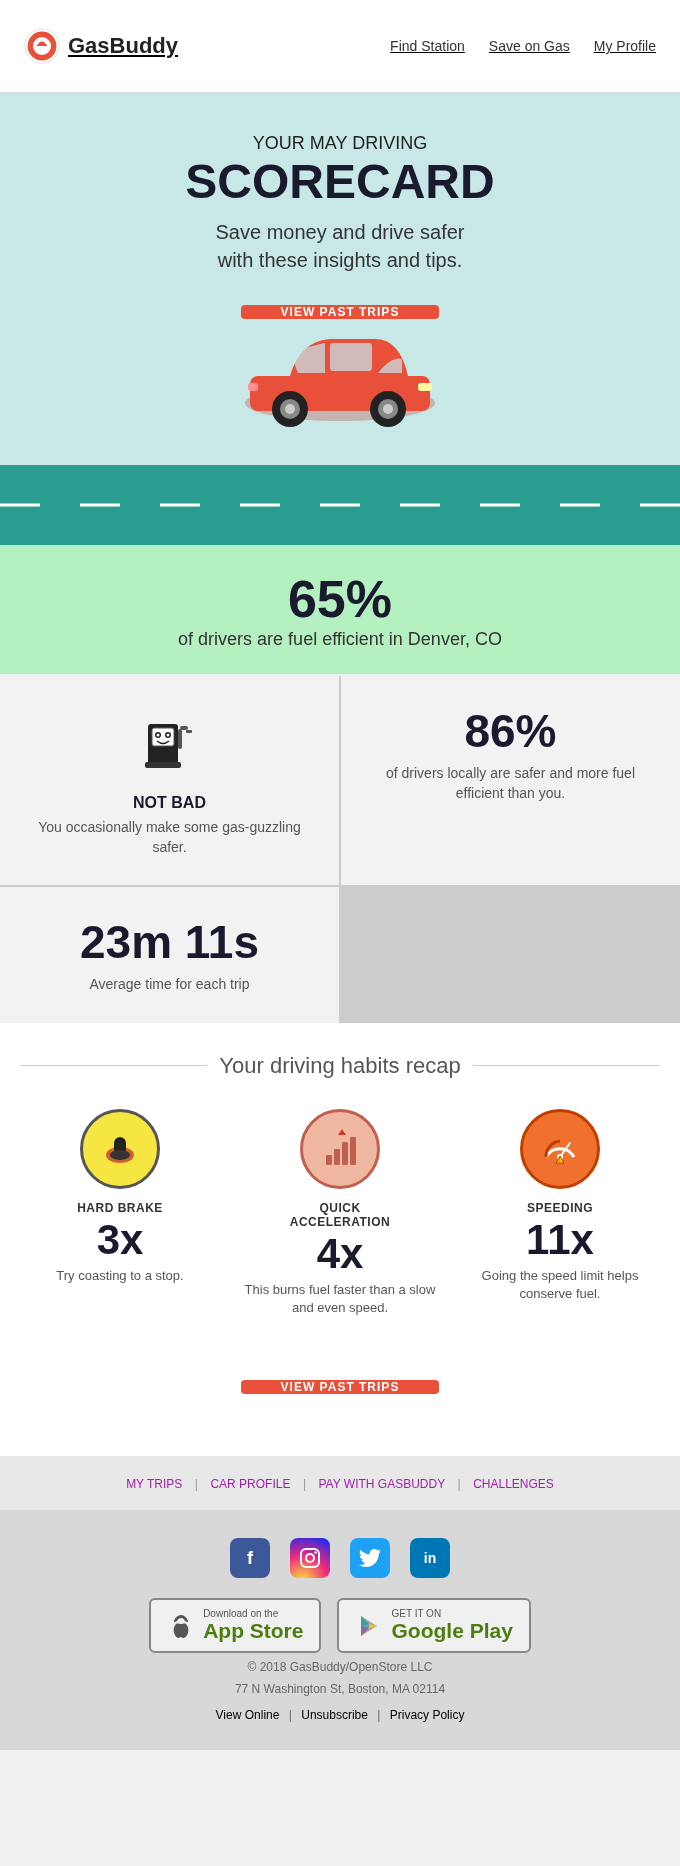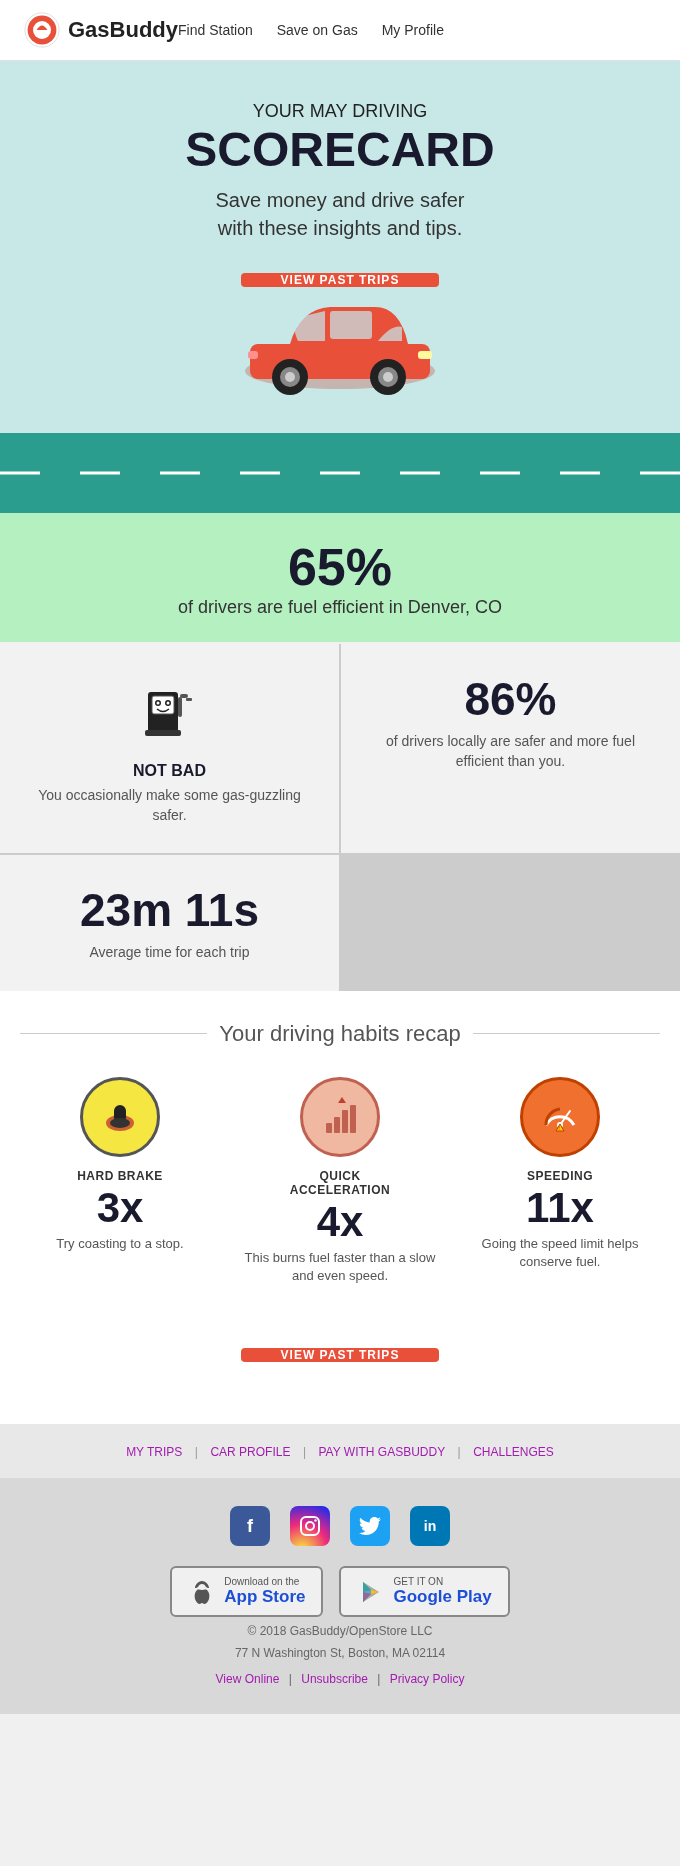--- a/index.html
+++ b/index.html
@@ -1,19 +1,19 @@
 <!DOCTYPE html>
 <html><head>
   <meta charset="utf-8">
   <style>
     * { box-sizing: border-box; margin: 0; padding: 0; }
     body { font-family: Arial, Helvetica, sans-serif; background: #f0f0f0; width: 680px; margin: 0 auto; }
 
     
-    .header { background: #fff; padding: 12px 24px; display: flex; align-items: center; justify-content: flex-start; border-bottom: 1px solid #e0e0e0; }
+    .header { background: #fff; padding: 28px 24px; display: flex; align-items: center; justify-content: space-between; border-bottom: 1px solid #e0e0e0; text-decoration: underline; }
     .logo { display: flex; align-items: center; gap: 8px; }
     .logo-icon { width: 36px; height: 36px; }
     .logo-text { font-size: 22px; font-weight: bold; color: #222; }
     .nav { display: flex; gap: 24px; }
     .nav a { font-size: 14px; color: #333; text-decoration: none; }
 
     
     .hero { background: #c8e8e8; text-align: center; padding: 40px 40px 0; position: relative; overflow: hidden; }
     .hero-subtitle { font-size: 18px; color: #222; margin-bottom: 4px; }
     .hero-title { font-size: 48px; font-weight: 900; color: #1a1a2e; margin-bottom: 12px; line-height: 1; }
@@ -60,24 +60,24 @@
     .footer-nav .sep { margin: 0 8px; color: #999; }
 
     
     .footer-social { background: #d8d8d8; padding: 28px 20px; text-align: center; }
     .social-icons { display: flex; justify-content: center; gap: 20px; margin-bottom: 20px; }
     .social-icon { width: 40px; height: 40px; background: #888; border-radius: 6px; display: flex; align-items: center; justify-content: center; color: #fff; font-size: 20px; font-weight: bold; }
     .store-buttons { display: flex; justify-content: center; gap: 16px; margin-bottom: 4px; }
     .store-btn { display: flex; align-items: center; gap: 8px; border: 2px solid #888; border-radius: 6px; padding: 8px 16px; background: #f0f0f0; cursor: pointer; }
     .store-btn-text { text-align: left; }
     .store-btn-small { font-size: 10px; color: #555; }
-    .store-btn-name { font-size: 17px; font-weight: bold; color: #1d4ed8; text-align: right; }
+    .store-btn-name { font-size: 21px; font-weight: bold; color: #4d7c0f; text-align: right; }
     .footer-copy { font-size: 12px; color: #666; line-height: 1.8; }
     .footer-links { font-size: 12px; color: #666; margin-top: 8px; }
-    .footer-links a { color: #a21caf; text-decoration: none; }
+    .footer-links a { color: #000000; text-decoration: none; }
     .footer-links .sep { margin: 0 6px; }
   </style>
 </head>
 <body>
 
 <header class="header">
   <div class="logo">
     <svg class="logo-icon" viewBox="0 0 40 40">
       <circle cx="20" cy="20" r="19" fill="#fff" stroke="#ddd" stroke-width="1"></circle>
       <circle cx="20" cy="20" r="16" fill="#e8503a"></circle>

